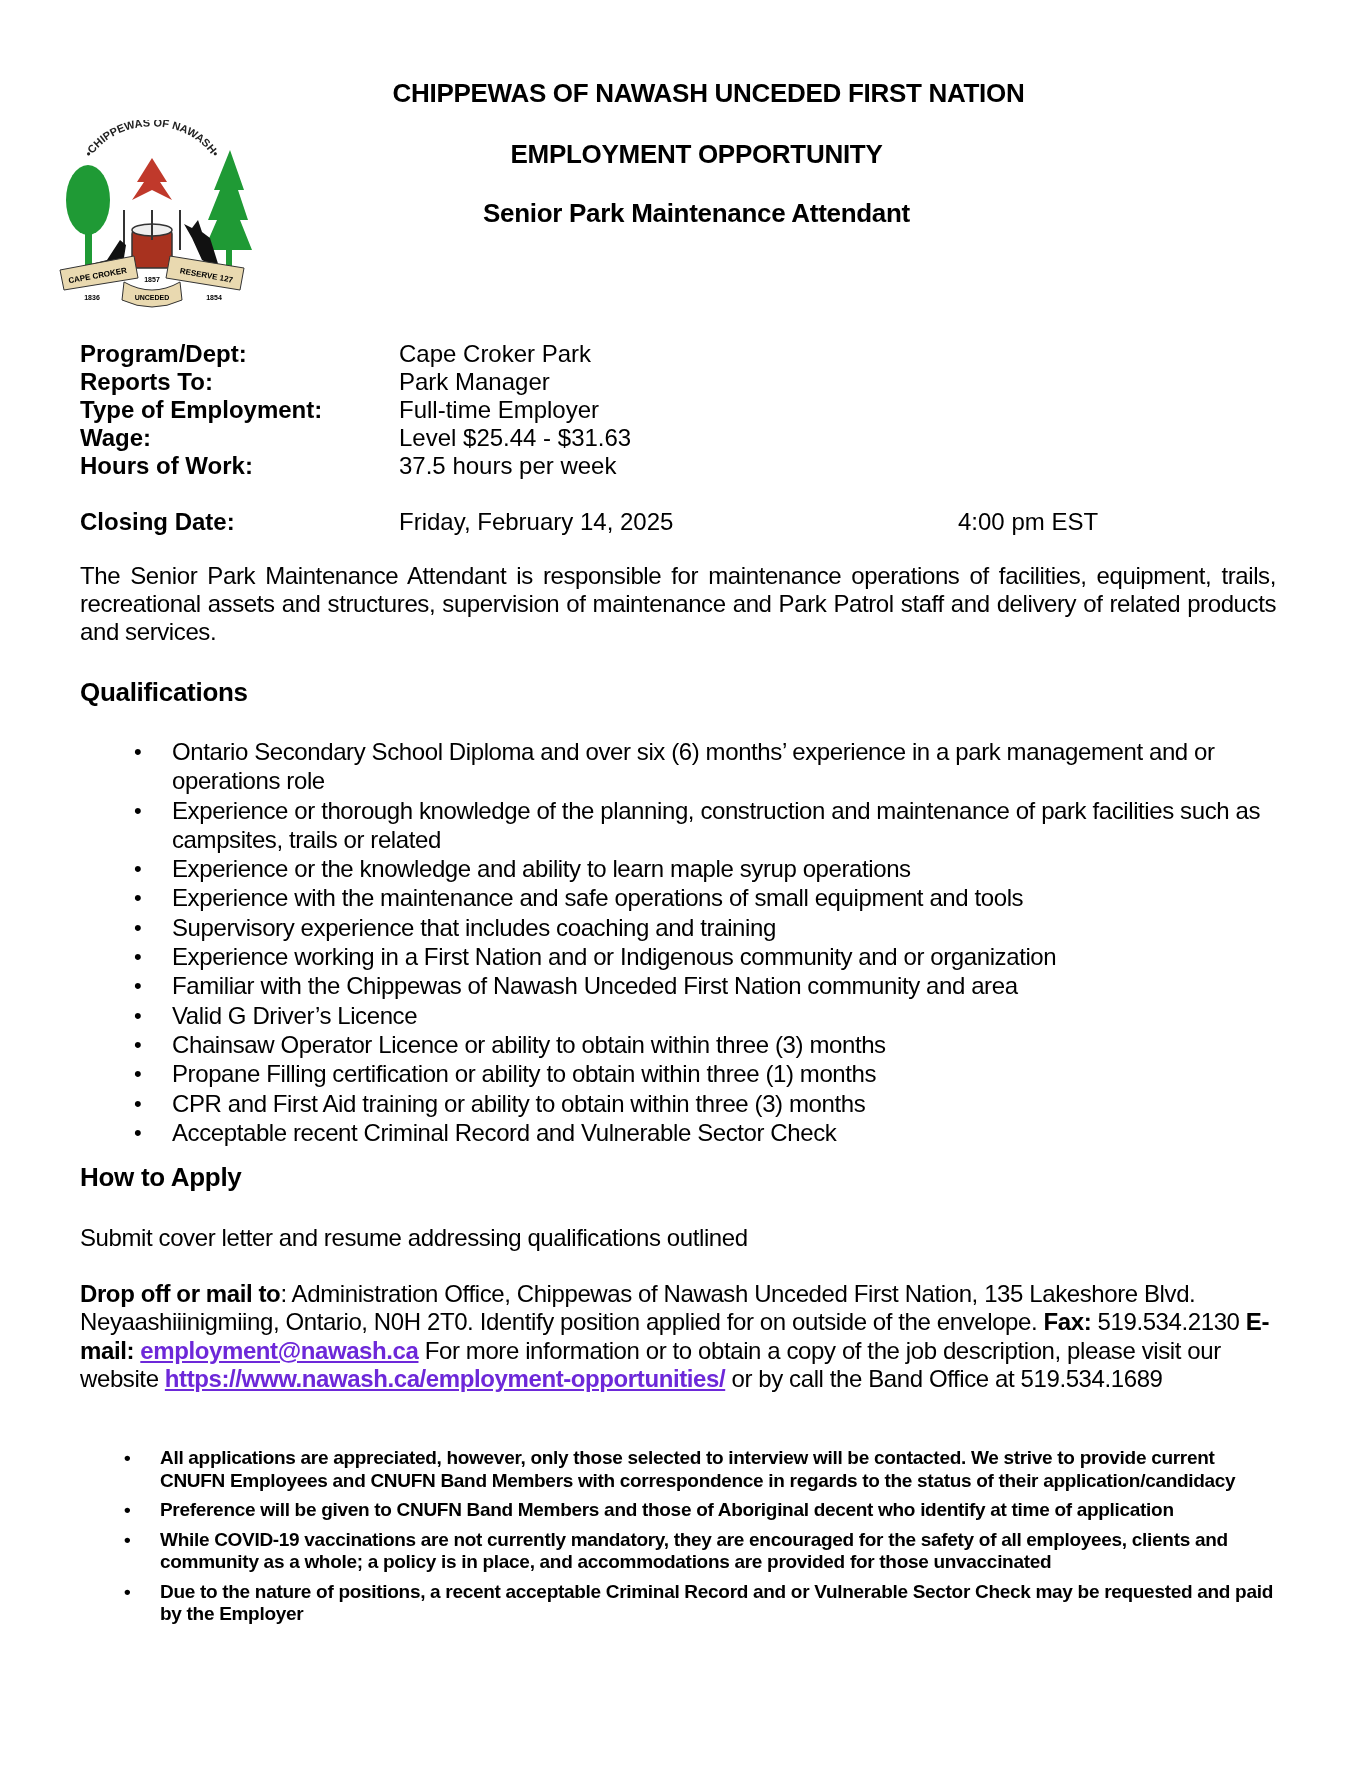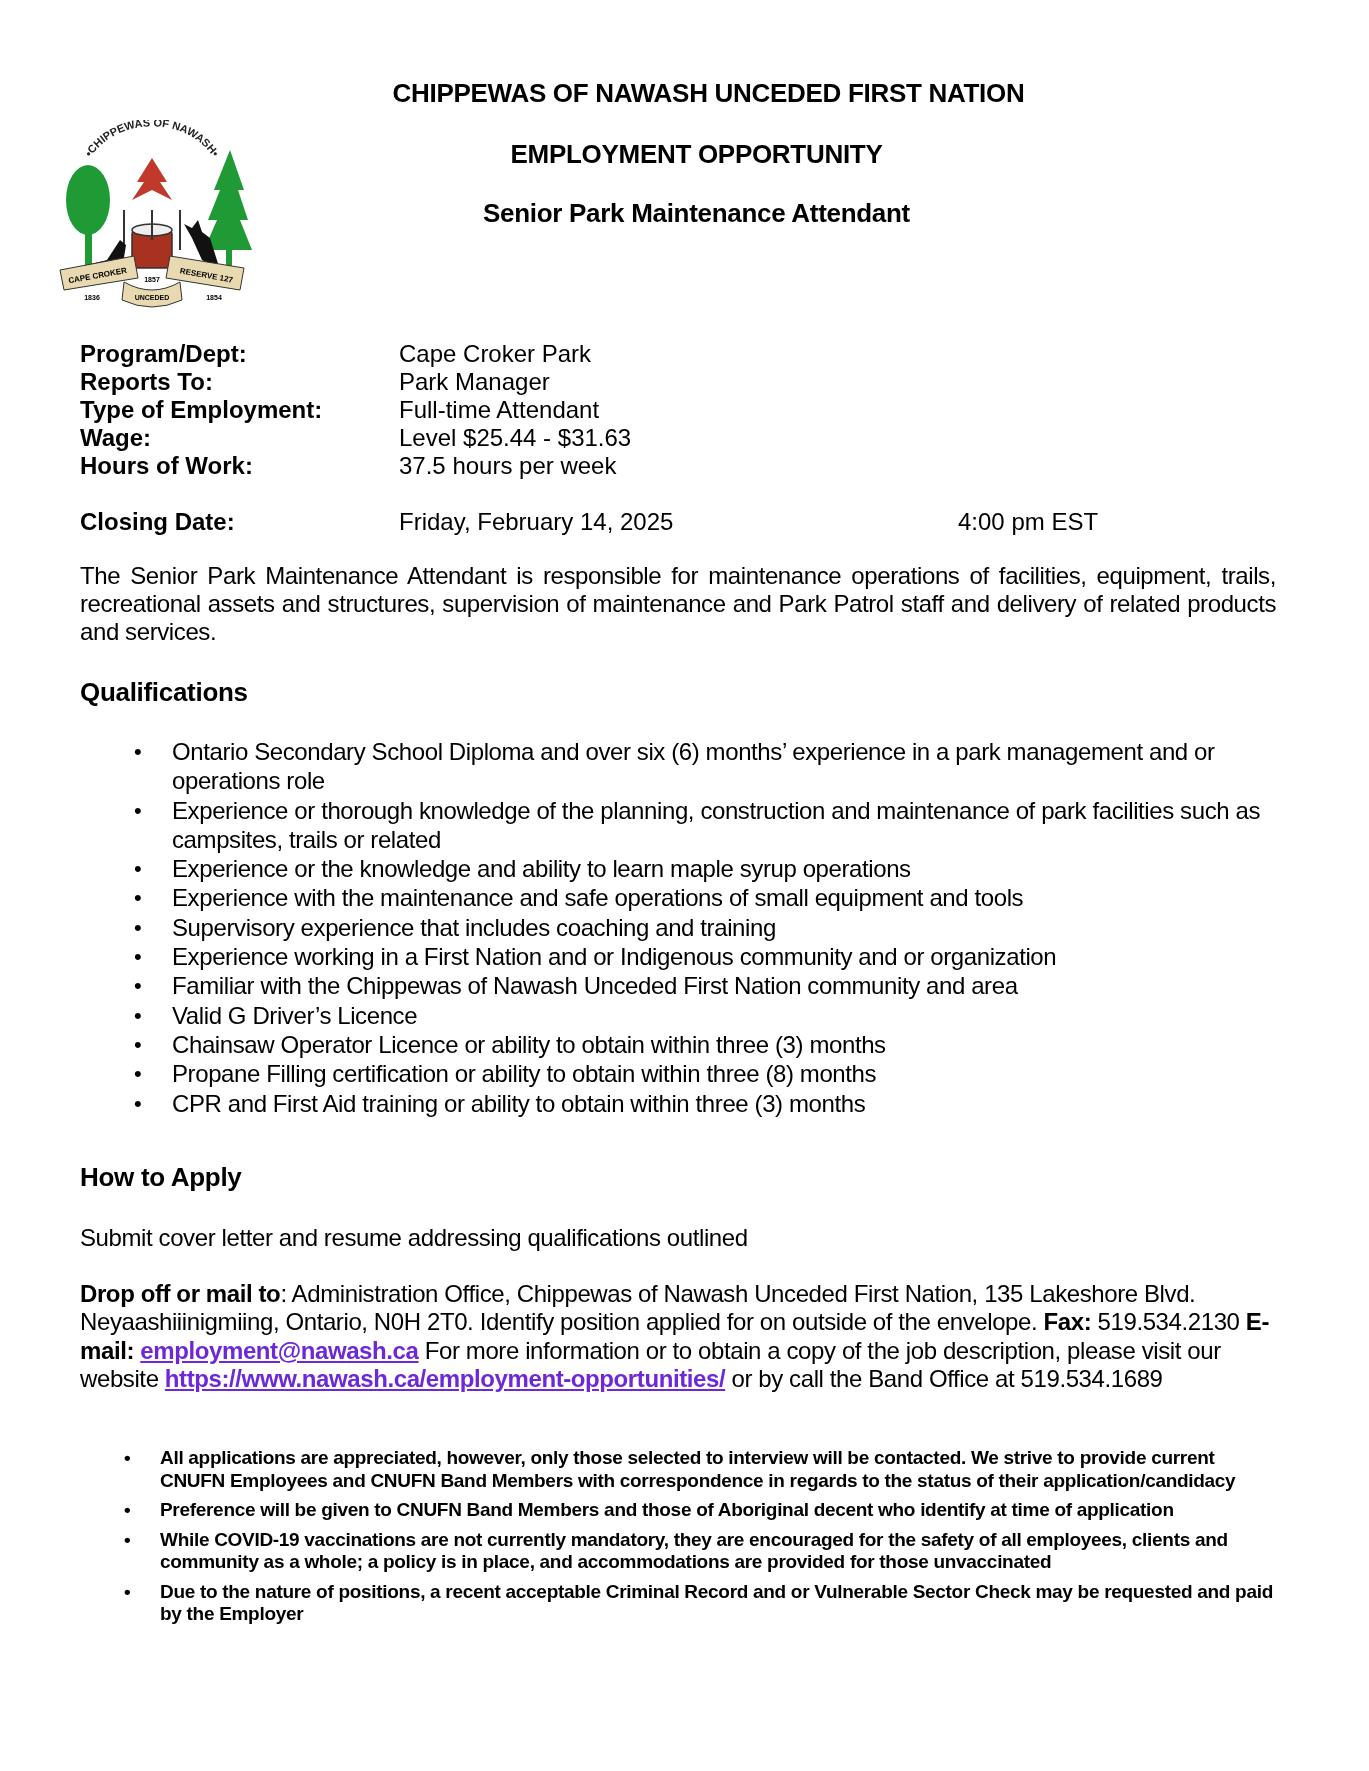--- a/index.html
+++ b/index.html
@@ -83,21 +83,21 @@
   <div class="row">
     <div class="lbl">Program/Dept:</div>
     <div class="val">Cape Croker Park</div>
   </div>
   <div class="row">
     <div class="lbl">Reports To:</div>
     <div class="val">Park Manager</div>
   </div>
   <div class="row">
     <div class="lbl">Type of Employment:</div>
-    <div class="val">Full-time Attendant</div>
+    <div class="val">Full-time Employer</div>
   </div>
   <div class="row">
     <div class="lbl">Wage:</div>
     <div class="val">Level $25.44 - $31.63</div>
   </div>
   <div class="row">
     <div class="lbl">Hours of Work:</div>
     <div class="val">37.5 hours per week</div>
   </div>
 </div>
@@ -114,22 +114,23 @@
 <ul class="quals">
   <li>Ontario Secondary School Diploma and over six (6) months’ experience in a park management and or operations role</li>
   <li>Experience or thorough knowledge of the planning, construction and maintenance of park facilities such as campsites, trails or related</li>
   <li>Experience or the knowledge and ability to learn maple syrup operations</li>
   <li>Experience with the maintenance and safe operations of small equipment and tools</li>
   <li>Supervisory experience that includes coaching and training</li>
   <li>Experience working in a First Nation and or Indigenous community and or organization</li>
   <li>Familiar with the Chippewas of Nawash Unceded First Nation community and area</li>
   <li>Valid G Driver’s Licence</li>
   <li>Chainsaw Operator Licence or ability to obtain within three (3) months</li>
-  <li>Propane Filling certification or ability to obtain within three (8) months</li>
+  <li>Propane Filling certification or ability to obtain within three (1) months</li>
   <li>CPR and First Aid training or ability to obtain within three (3) months</li>
+  <li>Acceptable recent Criminal Record and Vulnerable Sector Check</li>
 </ul>
 
 <div class="abs sec-title apply-title">How to Apply</div>
 <div class="abs submit">Submit cover letter and resume addressing qualifications outlined</div>
 <div class="abs drop"><b>Drop off or mail to</b><span>:  Administration Office, Chippewas of Nawash Unceded First Nation, 135 Lakeshore Blvd. Neyaashiiinigmiing, Ontario, N0H 2T0.  Identify position applied for on outside of the envelope.  </span><b>Fax:</b><span> 519.534.2130  </span><b>E-mail:</b> <a>employment@nawash.ca</a><span>  For more information or to obtain a copy of the job description, please visit our website </span><a>https://www.nawash.ca/employment-opportunities/</a><span> or by call the Band Office at 519.534.1689</span></div>
 
 <ul class="notes">
   <li>All applications are appreciated, however, only those selected to interview will be contacted.  We strive to provide current CNUFN Employees and CNUFN Band Members with correspondence in regards to the status of their application/candidacy</li>
   <li>Preference will be given to CNUFN Band Members and those of Aboriginal decent who identify at time of application</li>
   <li>While COVID-19 vaccinations are not currently mandatory, they are encouraged for the safety of all employees, clients and community as a whole; a policy is in place, and accommodations are provided for those unvaccinated</li>

